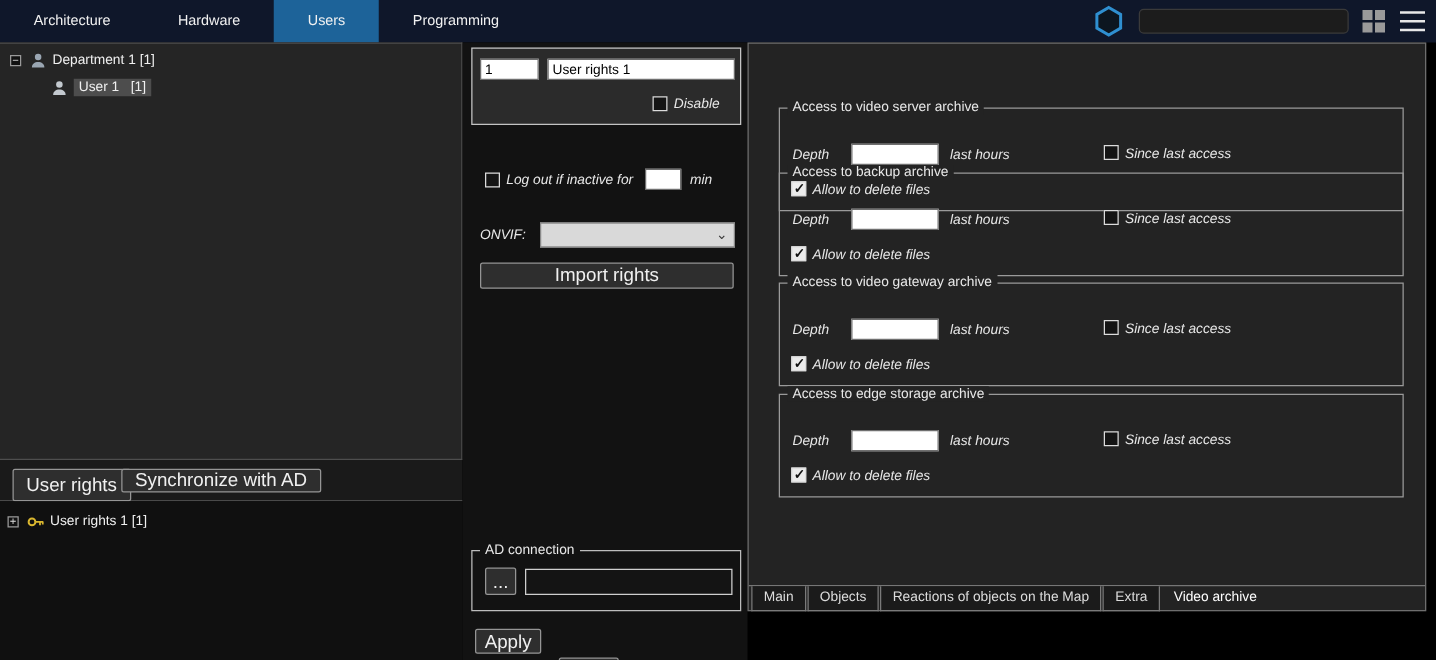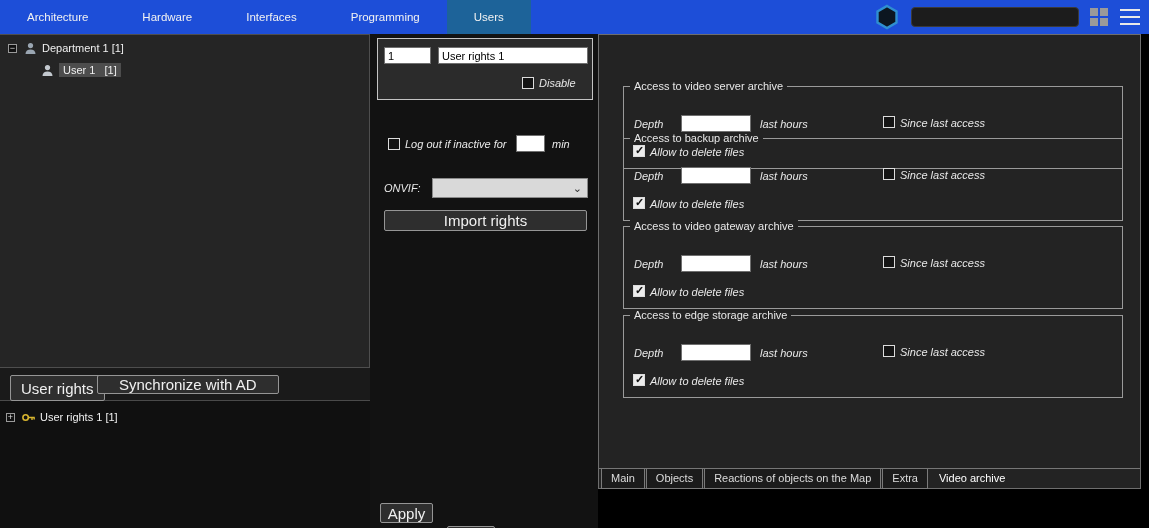--- a/index.html
+++ b/index.html
@@ -4,21 +4,21 @@
 <style>
   :root{ --accent:#1d6399; --key:#d9b62f; --logo:#2f8fd0; }
   *{ margin:0; padding:0; box-sizing:border-box; }
   html,body{ background:#000; }
   body{
     width:1149px; height:528px; position:relative; overflow:hidden;
     font-family:"Liberation Sans", sans-serif; font-size:11px; color:#e8e8e8;
   }
   
   .topbar{ position:absolute; left:0; top:0; width:1149px; height:34px;
-    background:#1d4ed8; display:flex; align-items:center; }
+    background:#0f172a; display:flex; align-items:center; }
   .menu-item{ height:34px; line-height:34px; padding:0 27px; color:#f2f2f2;
     font-size:11.5px; cursor:default; }
   .menu-item.active{ background:var(--accent); }
   .topbar-right{ margin-left:auto; display:flex; align-items:center; gap:11px; padding-right:9px; }
   .hex-logo{ width:26px; height:26px; display:block; }
   .search-box{ width:168px; height:20px; background:#1c1c1c; border:1px solid #3a3a3a;
     border-radius:4px; color:#ddd; font-size:11px; padding:0 6px; outline:none; }
   .grid-icon{ width:19px; height:19px; display:grid; grid-template-columns:8px 8px;
     grid-template-rows:8px 8px; gap:2px; }
   .grid-icon span{ background:#9a9a9a; }
@@ -69,23 +69,22 @@
   .tab{ height:20px; line-height:18px; padding:0 9px; margin-right:1px; background:#1b1b1b;
     border:1px solid #7a7a7a; border-top:none; color:#dcdcdc; cursor:default; }
   .tab.active{ background:transparent; border-color:transparent; color:#fff; }
 </style>
 </head>
 <body>
 
 <div class="topbar">
   <div class="menu-item">Architecture</div>
   <div class="menu-item">Hardware</div>
-  <div class="menu-item">Interfaces</div>
+  <div class="menu-item active">Users</div>
   <div class="menu-item">Programming</div>
-  <div class="menu-item active">Users</div>
   <div class="topbar-right">
     <svg class="hex-logo" viewBox="0 0 26 26">
       <polygon points="13,2 22.5,7.5 22.5,18.5 13,24 3.5,18.5 3.5,7.5" fill="#0c1620" style="stroke:var(--logo)" stroke-width="2.4"></polygon>
     </svg>
     <input class="search-box" value="" style="">
     <div class="grid-icon">
       <span></span>
         <span></span>
         <span></span>
         <span></span>
@@ -115,21 +114,21 @@
           <circle cx="7.5" cy="4.6" r="2.6" fill="#c3c9cf"></circle>
           <path d="M2.5 13c0-2.9 2.2-4.4 5-4.4s5 1.5 5 4.4z" fill="#c3c9cf"></path>
         </svg>
     </span>
     <span class="tlabel sel">User 1   [1]</span>
   </div>
 </div>
 
 <div class="btn-strip">
   <button class="btn" style="position:absolute;left:10px;top:7px;height:19px;padding:12px 10px;">User rights</button>
-  <button class="btn" style="position:absolute;left:97px;top:7px;height:19px;padding:0 21px;text-align:center;">Synchronize with AD</button>
+  <button class="btn" style="position:absolute;left:97px;top:7px;height:19px;padding:0 10px;text-align:center;">Synchronize with AD</button>
 </div>
 
 <div class="rights-panel">
   <div class="tree-row" style="margin-left:6px;margin-top:7px;">
     <span class="expander">+</span>
     <span class="ticon">
       <svg viewBox="0 0 15 15">
           <circle cx="4.6" cy="7.5" r="2.7" fill="none" style="stroke:var(--key)" stroke-width="1.6"></circle>
           <path d="M7.4 7.5h6.3M11 7.5v2.6M13.2 7.5v2" fill="none" style="stroke:var(--key)" stroke-width="1.4"></path>
         </svg>
@@ -153,20 +152,25 @@
   <span class="lbl" style="left:182px;top:104px;">min</span>
 
   <span class="lbl" style="left:14px;top:148px;">ONVIF:</span>
   <div class="combo" style="left:62px;top:144px;width:156px;height:20px;">
     <span style="color:#111;padding-left:4px;"></span>
     <span class="arrow">⌄</span>
   </div>
 
   <button class="btn" style="position:absolute;left:14px;top:176px;width:203px;height:21px;">Import rights</button>
 
+  <div class="groupbox" style="left:7px;top:406px;width:216px;height:49px;border-color:#bdbdbd;">
+    <span class="gb-title" style="background:#121212;">AD connection</span>
+    <button class="btn" style="position:absolute;left:10px;top:13px;width:25px;height:22px;">...</button>
+    <input class="dfield" style="position: absolute; left: 42px; top: 14px; width: 166px; height: 21px;" value="">
+  </div>
 
   <button class="btn" style="position:absolute;left:10px;top:469px;width:53px;height:20px;">Apply</button>
   <button class="btn" style="position:absolute;left:77px;top:492px;width:48px;height:36px;">Undo</button>
 </div>
 
 <div class="right-panel">
 
   <div class="groupbox" style="left:24px;top:14px;width:500px;height:83px;margin-top:37px;">
     <span class="gb-title">Access to video server archive</span>
     <span class="lbl" style="left:10px;top:31px;">Depth</span>

